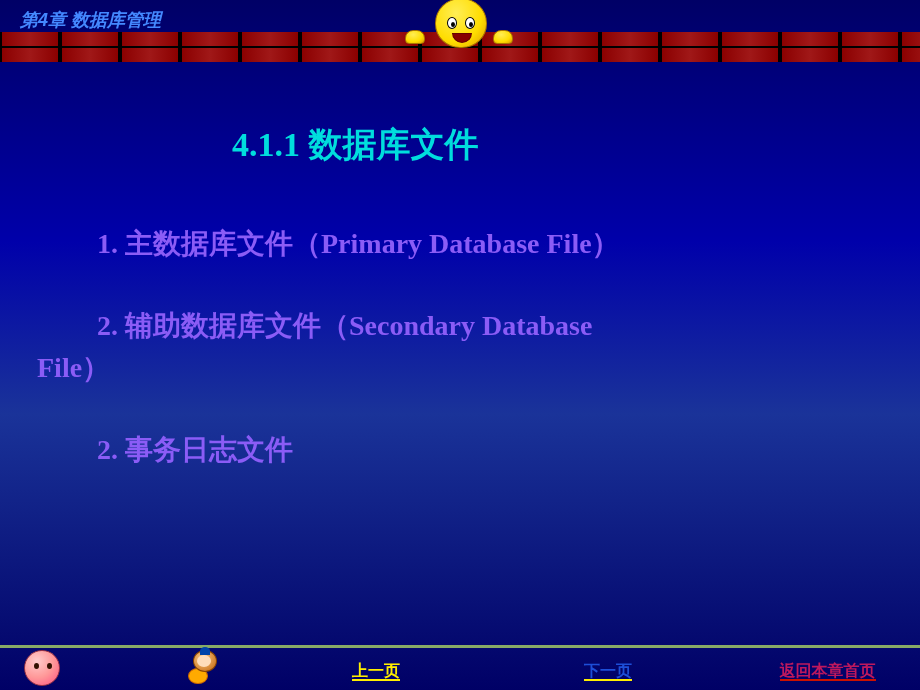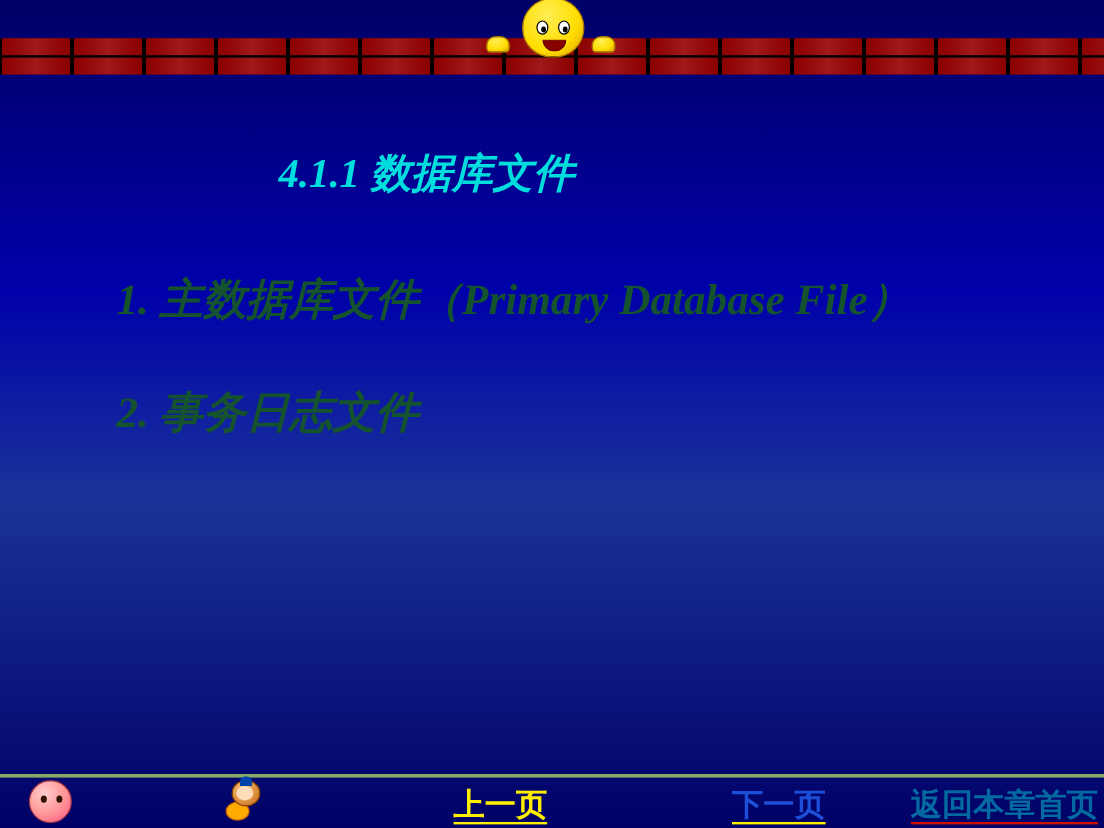--- a/index.html
+++ b/index.html
@@ -112,33 +112,32 @@
       width: 20px;
       height: 14px;
       background: radial-gradient(ellipse at 40% 30%, #ffee55 0%, #ffdd00 60%, #dd9900 100%);
       border-radius: 8px 8px 4px 4px;
       border: 1px solid #aa7700;
     }
     .face-hand.left { left: 0px; }
     .face-hand.right { left: 88px; }
     .content {
       padding: 60px 40px 0 37px;
-      font-style: italic;
     }
     .section-title {
       color: #00dddd;
       font-size: 34px;
       font-weight: bold;
       margin-left: 195px;
       margin-bottom: 55px;
       font-family: "SimSun", serif;
     }
     .body-text {
-      color: #14532d;
-      font-size: 36px;
+      color: #8b5cf6;
+      font-size: 28px;
       font-weight: bold;
       line-height: 1.5;
       font-family: "SimSun", "Times New Roman", serif;
     }
     .body-text .item {
       margin-bottom: 40px;
     }
     .body-text .indented {
       text-indent: 60px;
     }
@@ -221,22 +220,22 @@
       background: #0044aa;
       border-radius: 50% 50% 0 0;
       top: -1px;
       left: 22px;
     }
     .footer-btn {
       position: absolute;
       bottom: 4px;
       width: 160px;
       height: 30px;
-      text-align: right;
-      font-size: 26px;
+      text-align: center;
+      font-size: 16px;
       font-weight: bold;
       line-height: 30px;
       font-family: "SimSun", serif;
       cursor: pointer;
     }
     .footer-btn.prev {
       left: 296px;
       color: #ffee00;
     }
     .footer-btn.prev .underline {
@@ -245,46 +244,51 @@
     .footer-btn.next {
       left: 528px;
       color: #1d4ed8;
     }
     .footer-btn.next .underline {
       border-bottom: 2px solid #ffee00;
     }
     .footer-btn.home {
       left: 740px;
       width: 175px;
-      color: #0369a1;
+      color: #be185d;
     }
     .footer-btn.home .underline {
       border-bottom: 2px solid #cc1100;
     }
   </style>
 </head>
 <body>
 
 <div class="header">
+  <div class="chapter-title">第4章  数据库管理</div>
   <div class="brick-wall"></div>
   <div class="face-character">
     <div class="face-hand left"></div>
     <div class="face-head">
       <div class="face-eye left"></div>
       <div class="face-eye right"></div>
       <div class="face-mouth"></div>
     </div>
     <div class="face-hand right"></div>
   </div>
 </div>
 
 <div class="content">
   <div class="section-title">4.1.1  数据库文件</div>
   <div class="body-text">
     <div class="item indented">1. 主数据库文件（Primary Database File）</div>
+    <div class="item">
+      <div class="indented">2. 辅助数据库文件（Secondary Database</div>
+      <div>File）</div>
+    </div>
     <div class="item indented">2. 事务日志文件</div>
   </div>
 </div>
 
 <div class="footer">
   <div class="footer-hr"></div>
   <div class="footer-face"></div>
   <div class="footer-monkey">
     <div class="monkey-body"></div>
     <div class="monkey-head"></div>

